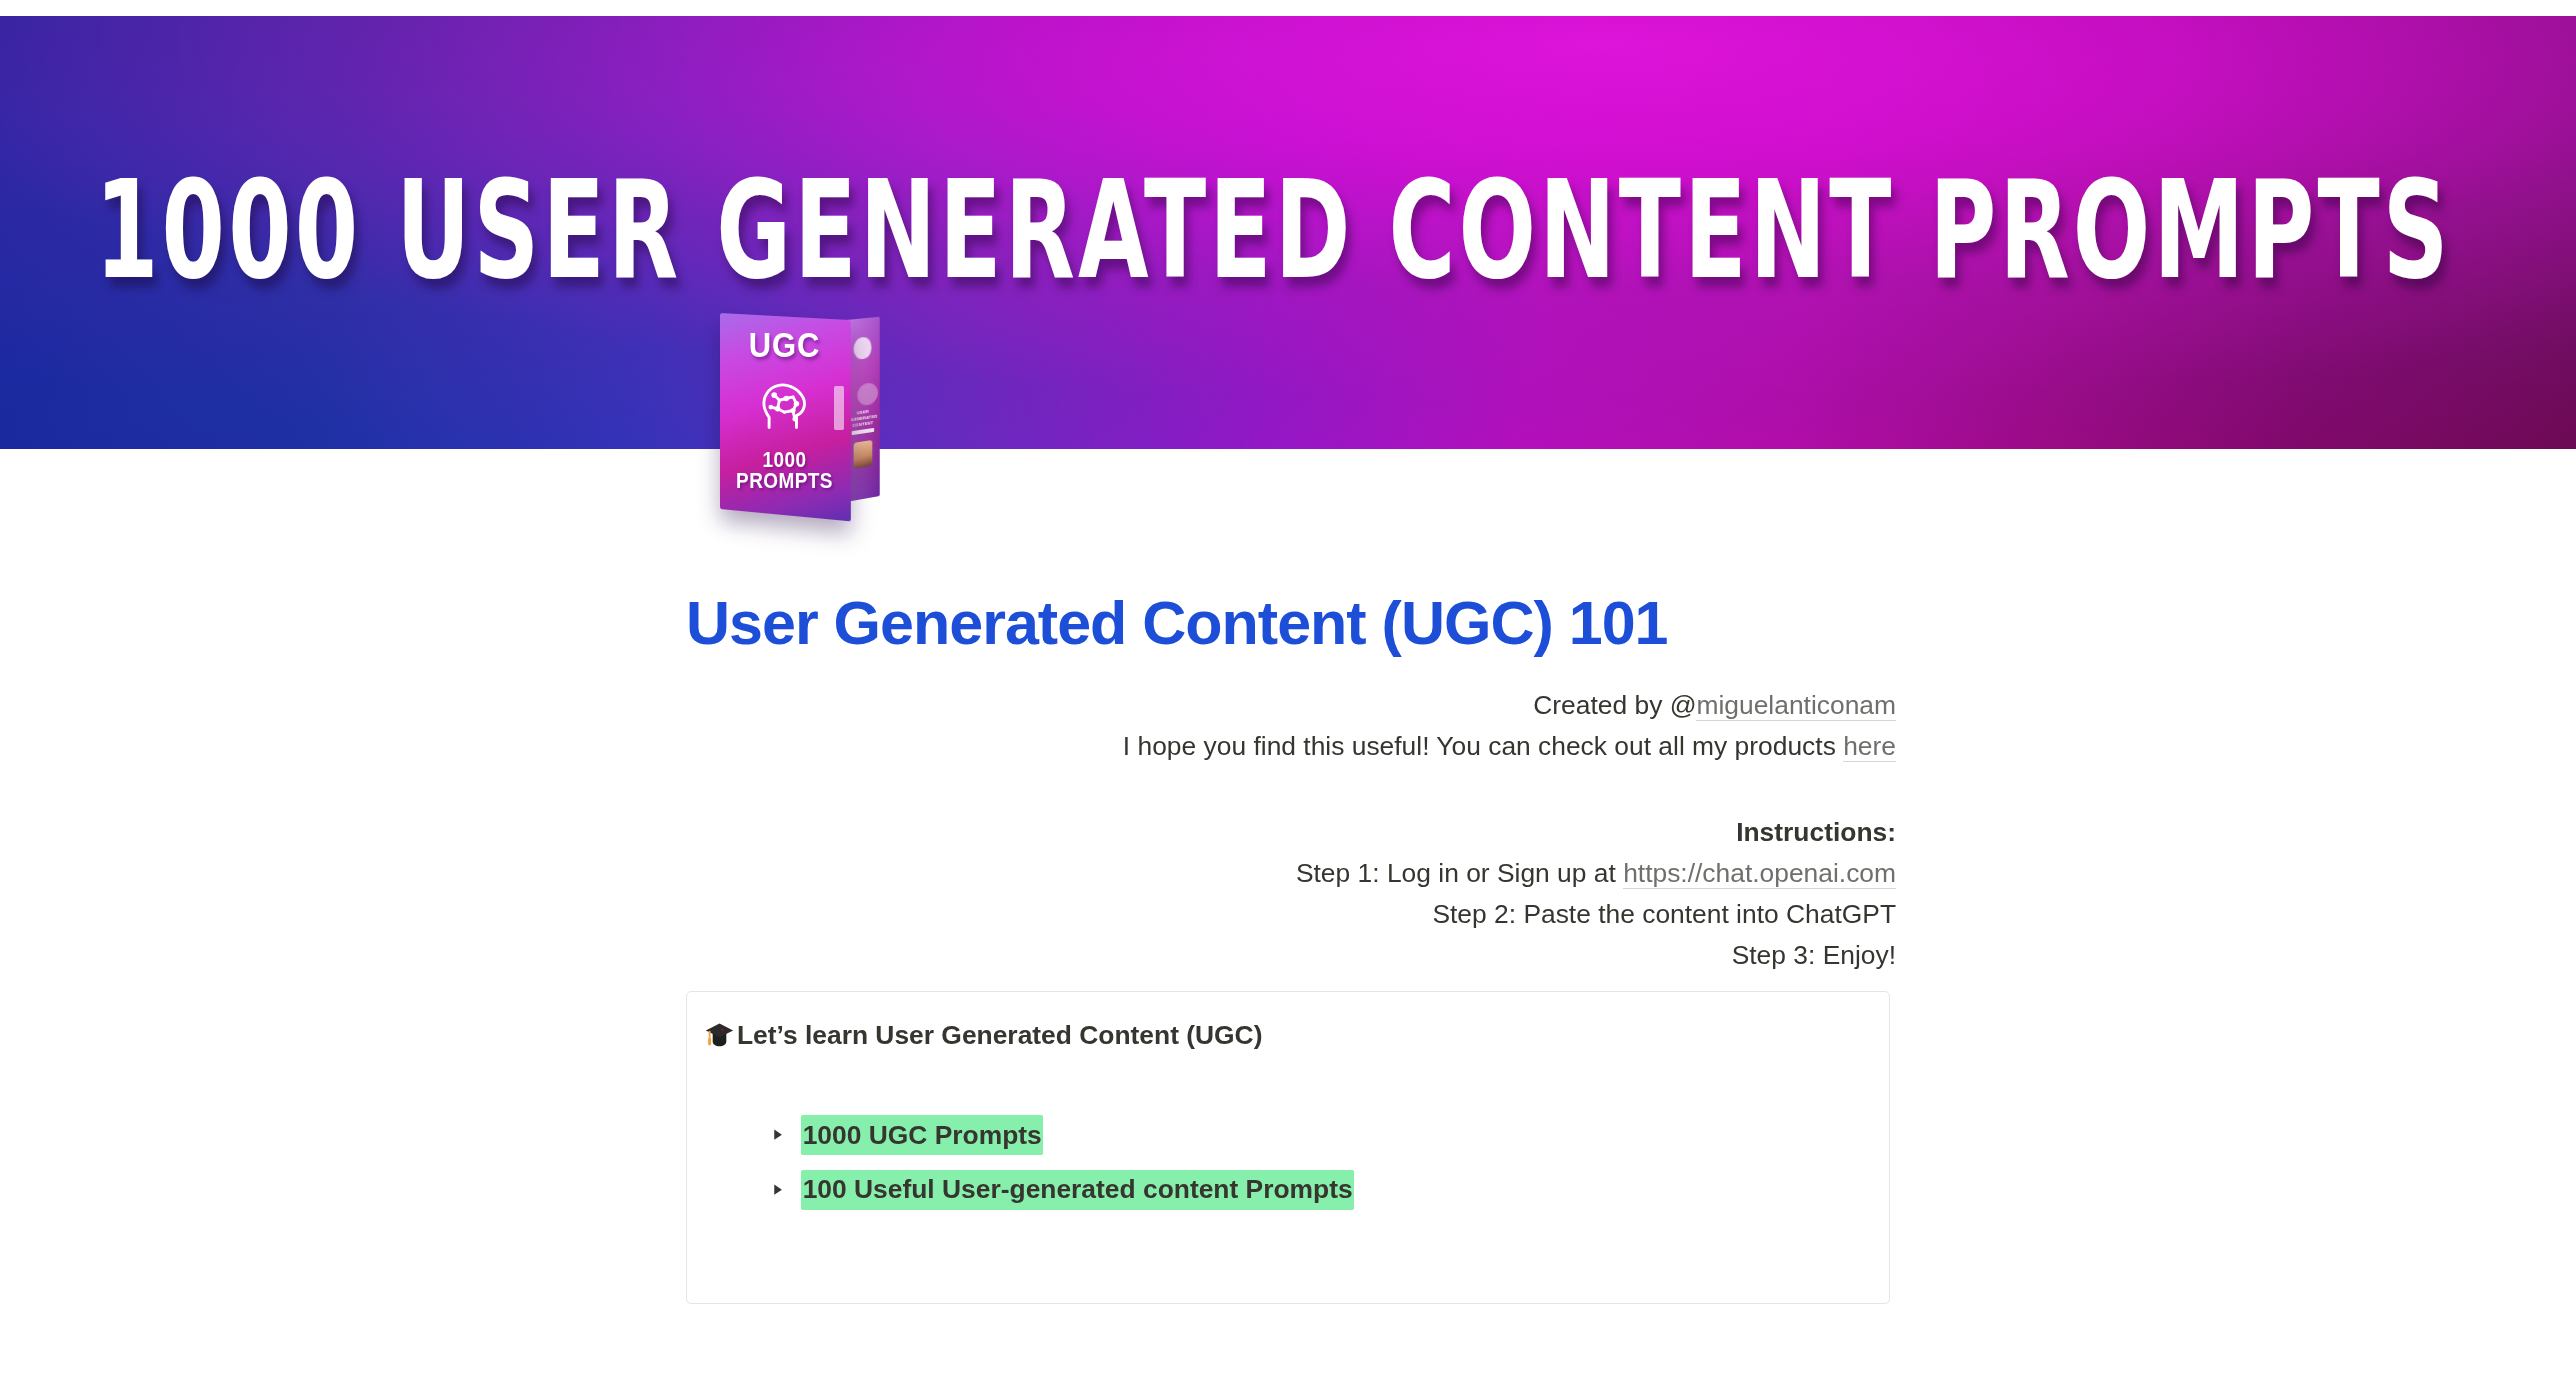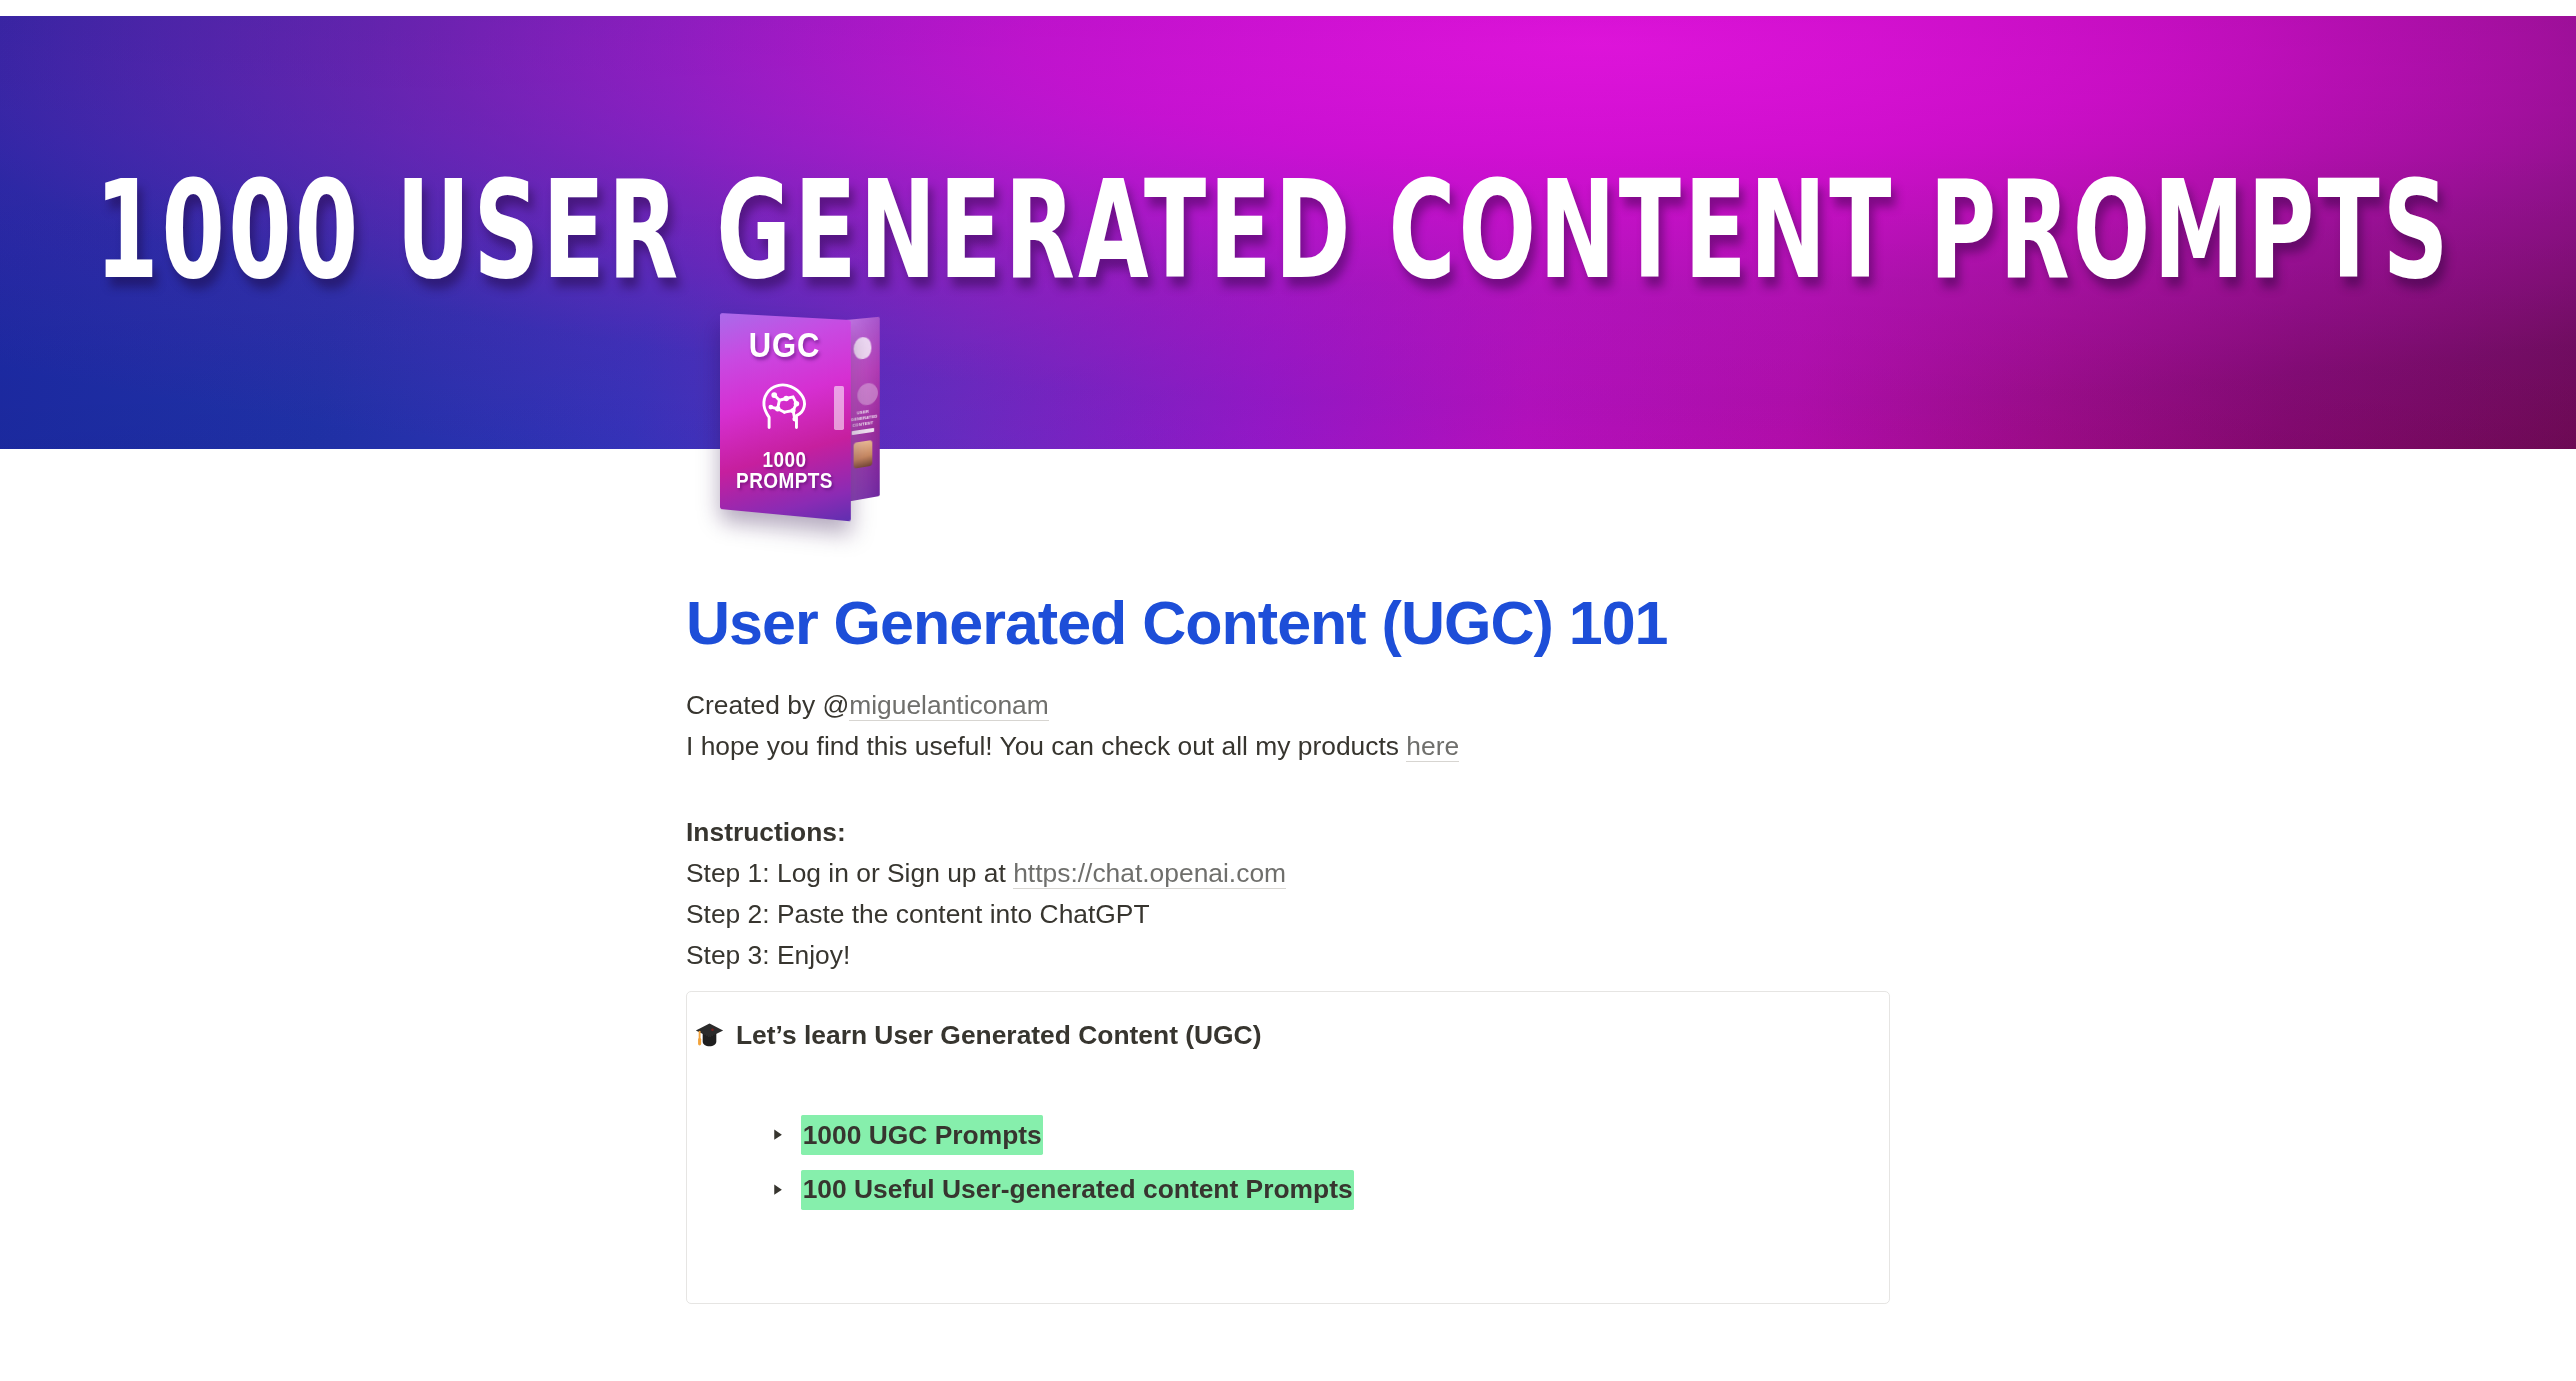--- a/index.html
+++ b/index.html
@@ -215,20 +215,21 @@
     line-height: 70px;
     font-weight: 700;
     color: #1d4ed8;
     letter-spacing: -1px;
   }
   .para {
     margin: 0;
     font-size: 26.4px;
     line-height: 41px;
     color: #37352f;
+    text-align: right;
   }
   .created-by { margin-top: 27px; }
   .hope { }
   .instr-head { margin-top: 45px; font-weight: 700; }
   a.doclink, .doclink {
     color: #6f6f6c;
     text-decoration: none;
     border-bottom: 0.9px solid #d7d5d1;
     cursor: pointer;
   }
@@ -240,25 +241,25 @@
     top: 991px;
     width: 1204px;
     height: 313px;
     box-sizing: border-box;
     border: 1.7px solid #e6e5e3;
     border-radius: 5.1px;
     background: #ffffff;
   }
   .card-head {
     position: absolute;
-    left: 7px;
+    left: 17px;
     top: 28px;
     display: flex;
     align-items: center;
-    gap: 11px;
+    gap: 2px;
   }
   .cap-icon {
     width: 31px;
     height: 29px;
     flex: 0 0 auto;
   }
   .card-head-label {
     font-size: 26.4px;
     line-height: 31px;
     font-weight: 700;

